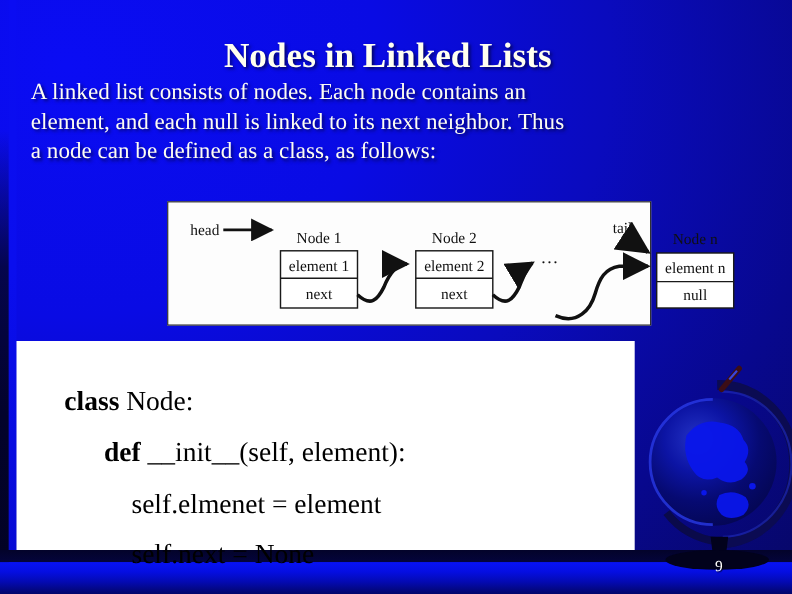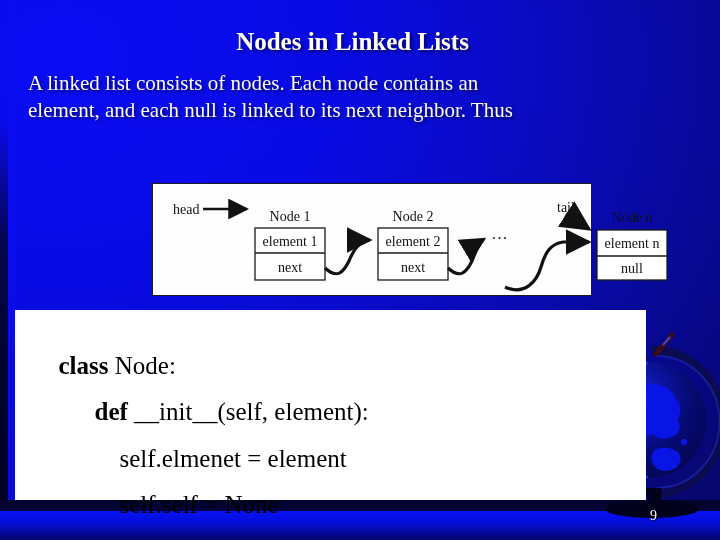--- a/index.html
+++ b/index.html
@@ -12,30 +12,30 @@
   .left-dark{position:absolute;left:0;top:0;width:8px;height:540px;
     background:linear-gradient(180deg, rgba(4,4,50,0) 0%, rgba(4,4,50,0) 22%,
       rgba(4,4,50,.85) 45%, #03032c 70%, #020224 100%);}
   .left-bar{position:absolute;left:8px;top:0;width:7px;height:540px;
     background:linear-gradient(180deg,#0a0cf2 0%,#0a0eee 45%,#080ce0 75%,#070ad0 100%);}
   .band-dark{position:absolute;left:0;top:500px;width:720px;height:11px;
     background:linear-gradient(180deg,#03032a,#04043c);}
   .band-bright{position:absolute;left:0;top:511px;width:720px;height:29px;
     background:linear-gradient(180deg,#0713f4 0%,#050ee2 30%,#040ab2 62%,#030780 88%,#02066a 100%);}
   .title{position:absolute;left:0;top:11px;width:705px;text-align:center;
-    font-size:25px;color:#fffff0;text-shadow:2px 2px 3px rgba(0,0,0,.55);}
+    font-size:32px;color:#fffff0;text-shadow:2px 2px 3px rgba(0,0,0,.55);}
   .body-text{position:absolute;left:28px;top:70px;width:690px;
     font-size:21px;line-height:27px;color:#fdfdf2;
     text-shadow:2px 2px 3px rgba(0,0,0,.55);}
   .body-text div{white-space:nowrap;}
   .diagram{position:absolute;left:152px;top:183px;width:440px;height:113px;
     background:#fdfdfd;border:1px solid #1c1c1c;box-sizing:border-box;}
   .diagram svg{display:block;}
   .diagram text{font-family:"Liberation Serif",serif;fill:#101010;}
-  .codebox{position:absolute;left:15px;top:310px;width:631px;height:190px;background:#ffffff;}
+  .codebox{position:absolute;left:15px;top:310px;width:562px;height:190px;background:#ffffff;}
   .code-line{position:absolute;font-size:25px;color:#000;white-space:pre;}
   .kw{font-weight:bold;}
   .globe{position:absolute;left:580px;top:330px;width:140px;height:192px;}
   .page-num{position:absolute;left:650px;top:508px;font-size:14px;color:#ffffff;
     text-shadow:1px 1px 1px rgba(0,0,0,.8);}
 </style>
 </head>
 <body>
 
 <div id="slide">
@@ -67,20 +67,21 @@
     <line x1="83" y1="15" x2="90" y2="7" stroke="#3a46de" stroke-width="2"></line>
     <path d="M 66 158 L 82 158 L 80 174 L 68 174 Z" fill="#02021c"></path>
     <ellipse cx="72" cy="179" rx="47" ry="9" fill="#02021c"></ellipse>
   </svg>
 
   <h1 class="title">Nodes in Linked Lists</h1>
 
   <div class="body-text">
     <div>A linked list consists of nodes. Each node contains an</div>
     <div>element, and each null is linked to its next neighbor. Thus</div>
+    <div>a node can be defined as a class, as follows:</div>
   </div>
 
   <div class="diagram">
     <svg viewBox="0 0 522 111" width="522" height="111">
       <defs>
         <marker id="ah" viewBox="0 0 10 10" refX="9" refY="5" markerWidth="8" markerHeight="8" orient="auto">
           <path d="M0,0 L10,5 L0,10 z" fill="#111"></path>
         </marker>
       </defs>
 
@@ -121,19 +122,19 @@
     <div class="code-line" style="left:6px;top:14px;">
       <span class="kw">class</span><span> Node:</span>
     </div>
     <div class="code-line" style="left:67px;top:107px;">
       <span class="kw"></span><span>self.elmenet = element</span>
     </div>
     <div class="code-line" style="left:42px;top:60px;">
       <span class="kw">def</span><span> __init__(self, element):</span>
     </div>
     <div class="code-line" style="left:67px;top:153px;">
-      <span class="kw"></span><span>self.self = None</span>
+      <span class="kw"></span><span>self.next = None</span>
     </div>
   </div>
 
   <div class="page-num">9</div>
 
 </div>
 
 </body></html>

